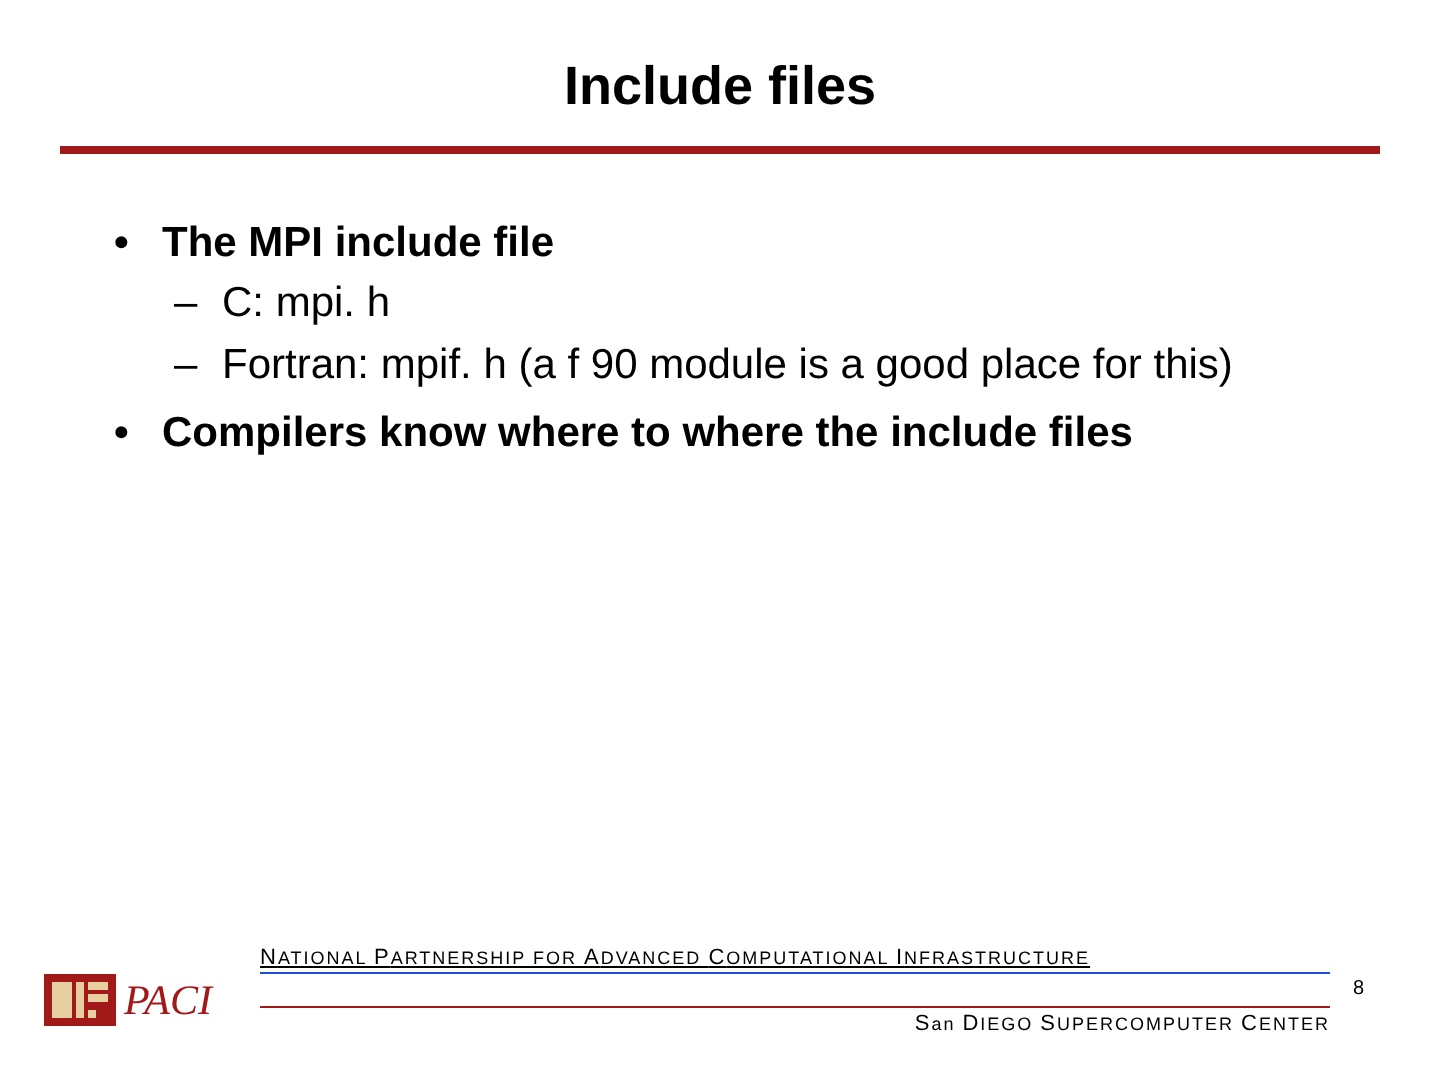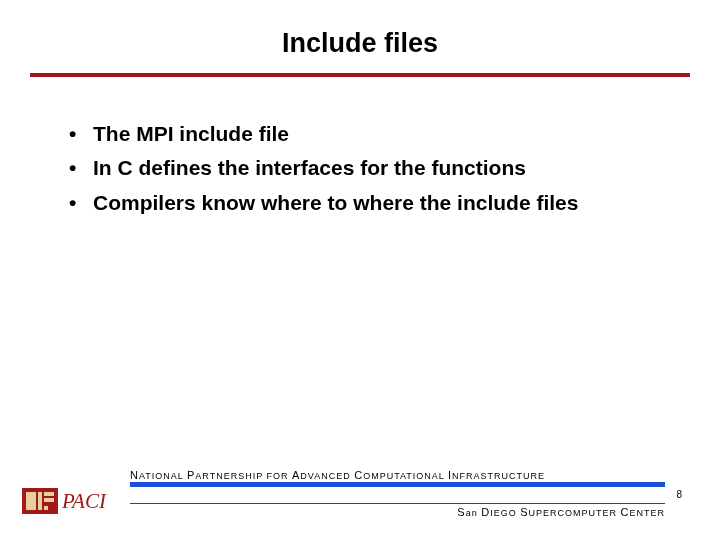--- a/index.html
+++ b/index.html
@@ -4,52 +4,57 @@
 <style>
   * { margin: 0; padding: 0; box-sizing: border-box; }
   html, body { width: 720px; height: 540px; font-family: Arial, Helvetica, sans-serif; background: #fff; color: #000; }
   .slide { position: relative; width: 720px; height: 540px; border-radius: 19px; }
 
   .title-area { padding-top: 28px; text-align: center; }
   .title { font-size: 27px; font-weight: bold; }
   .title-rule { margin: 14px 30px 0 30px; border: none; border-top: 4px solid #a11919; }
 
   .body { padding: 30px 45px 0 55px; font-size: 21px; line-height: 1.45; }
-  .lvl1 { list-style: none; margin: 12px; padding: 0; }
+  .lvl1 { list-style: none; margin: 0; padding: 0; }
   .lvl1 > li { position: relative; padding-left: 26px; margin: 0 0 4px 0; font-weight: bold; }
   .lvl1 > li::before { content: "•"; position: absolute; left: 2px; top: 0; }
   .lvl2 { list-style: none; margin: 0; padding: 0; font-weight: normal; }
   .lvl2 > li { position: relative; padding-left: 30px; margin: 0; }
   .lvl2 > li::before { content: "–"; position: absolute; left: 6px; top: 0; }
 
   .footer { position: absolute; left: 0; right: 0; bottom: 20px; }
   .logo { position: absolute; left: 22px; bottom: -4px; margin-top: 27px; }
   .footer-lines { position: absolute; left: 130px; right: 55px; bottom: 2px; font-size: 9px; letter-spacing: 1px; color: #000; }
-  .footer-top { border-bottom: 5px solid #1d4ed8; padding-bottom: 1px; }
+  .footer-top { border-bottom: 1px solid #1d4ed8; padding-bottom: 1px; text-decoration: underline; }
   .footer-bottom { text-align: right; padding-top: 2px; border-top: 1px solid #a11919; margin-top: 16px; }
   .cap { font-size: 11px; }
   .pagenum { position: absolute; right: 38px; bottom: 40px; font-size: 10px; }
 </style>
 </head>
 <body>
 
 <div class="slide">
 
   <div class="title-area">
     <h1 class="title">Include files</h1>
     <hr class="title-rule">
   </div>
 
   <div class="body">
     <ul class="lvl1">
       <li>
         <span>The MPI include file</span>
-      </li>
-      <li>
-        <span>In C defines the interfaces for the functions</span>
+        <ul class="lvl2">
+          <li>
+            <span>C: mpi. h</span>
+          </li>
+          <li>
+            <span>Fortran:  mpif. h (a f 90 module is a good place for this)</span>
+          </li>
+        </ul>
       </li>
       <li>
         <span>Compilers know where to where the include files</span>
       </li>
     </ul>
   </div>
 
   <div class="pagenum">8</div>
 
   <div class="footer">

